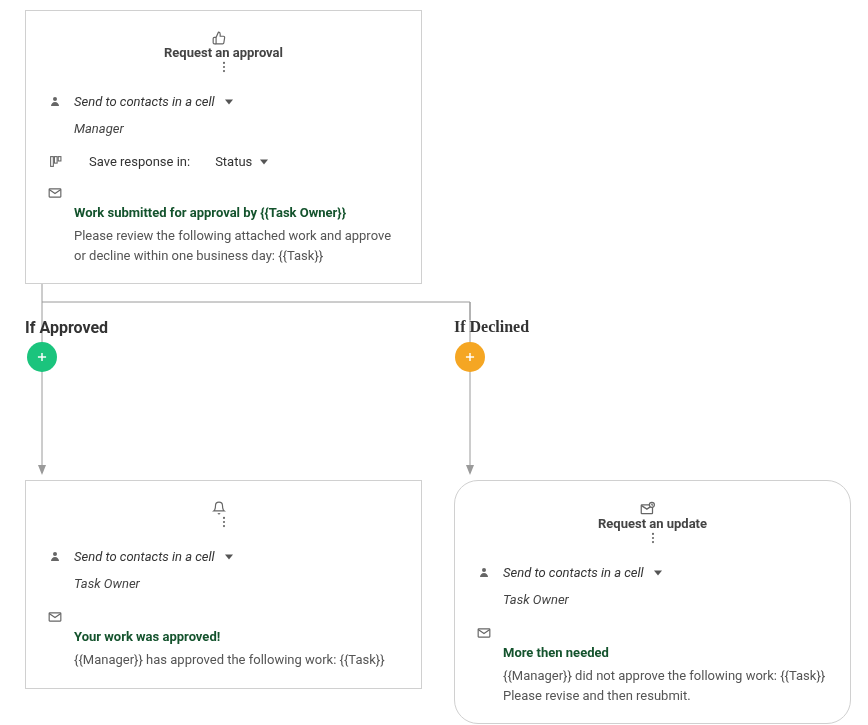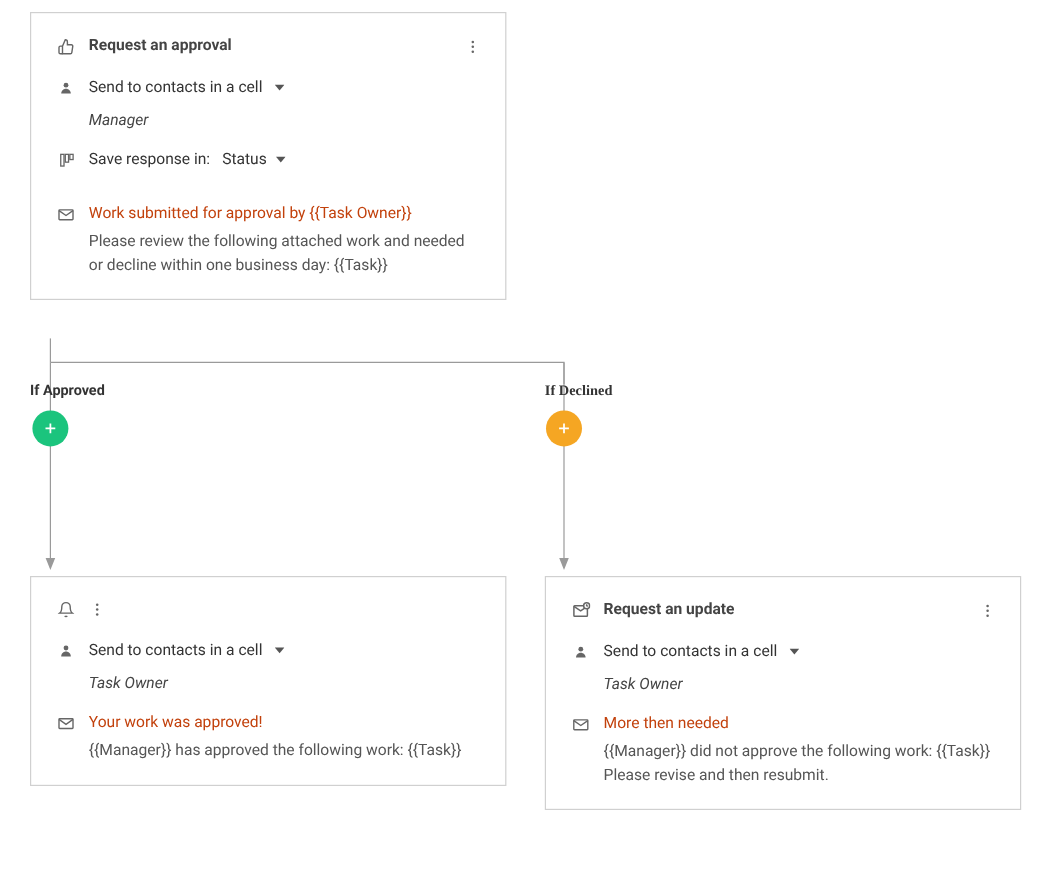--- a/index.html
+++ b/index.html
@@ -1,35 +1,35 @@
 <!DOCTYPE html>
 <html><head>
 <meta charset="utf-8">
 <style>
   * { box-sizing: border-box; font-family: -apple-system, BlinkMacSystemFont, "Segoe UI", Roboto, Arial, sans-serif; }
   body { margin: 0; padding: 0; background: #fff; color: #333; font-size: 13px; }
   .canvas { position: relative; width: 868px; height: 725px; }
   .card { position: absolute; border: 1px solid #d0d0d0; background: #fff; padding: 20px 20px 18px 20px; }
-  .card-header { display: flex; align-items: center; margin-bottom: 20px; }
+  .card-header { display: flex; align-items: center; margin-bottom: 20px; flex-direction: column; }
   .card-header .icon { width: 18px; display: inline-flex; justify-content: center; color: #666; margin-right: 10px; }
   .card-title { font-weight: 700; color: #444; font-size: 13px; flex: 1; }
   .more { color: #666; display: inline-flex; cursor: pointer; }
   .row { display: flex; align-items: flex-start; margin-bottom: 12px; }
   .row .row-icon { width: 18px; display: inline-flex; justify-content: center; color: #666; margin-right: 10px; padding-top: 1px; }
   .row .row-content { flex: 1; }
-  .bold { font-weight: 400; color: #c2410c; }
-  .send-line { display: inline-flex; align-items: flex-end; }
+  .bold { font-weight: 700; color: #14532d; margin-top: 20px; }
+  .send-line { display: inline-flex; align-items: flex-end; font-style: italic; }
   .send-line .caret { margin-left: 10px; color: #555; }
   .indent { margin-left: 28px; margin-top: 8px; margin-bottom: 18px; color: #444; font-style: italic; }
-  .save-row { display: flex; align-items: center; margin-bottom: 30px; }
+  .save-row { display: flex; align-items: center; margin-bottom: 16px; gap: 15px; }
   .save-row .row-icon { width: 18px; display: inline-flex; justify-content: center; color: #666; margin-right: 10px; }
   .status-picker { display: inline-flex; align-items: center; margin-left: 10px; }
   .status-picker .caret { margin-left: 8px; color: #555; }
   .msg-body { color: #555; margin-top: 6px; line-height: 1.5; }
-  .branch-label { position: absolute; font-weight: 700; font-size: 12px; color: #333; }
+  .branch-label { position: absolute; font-weight: 700; font-size: 16px; color: #333; }
   .add-btn { position: absolute; width: 30px; height: 30px; border-radius: 50%; display: flex; align-items: center; justify-content: center; cursor: pointer; }
   .add-green { background: #1BC47D; }
   .add-orange { background: #F5A623; }
   .add-btn svg { stroke: #fff; }
   svg.connector { position: absolute; pointer-events: none; }
   .connector polyline, .connector line { stroke: #9a9a9a; stroke-width: 1; fill: none; }
   .connector polygon { fill: #9a9a9a; }
 </style>
 </head>
 <body>
@@ -108,21 +108,21 @@
 
     <div class="row" style="margin-bottom:0;">
       <span class="row-icon">
         <svg width="14" height="14" viewBox="0 0 24 24" fill="none" stroke="#666" stroke-width="2">
             <rect x="2" y="5" width="20" height="14" rx="1"></rect>
             <polyline points="2,6 12,13 22,6"></polyline>
           </svg>
       </span>
       <div class="row-content">
         <div class="bold">Work submitted for approval by {{Task Owner}}</div>
-        <div class="msg-body">Please review the following attached work and needed or decline within one business day: {{Task}}</div>
+        <div class="msg-body">Please review the following attached work and approve or decline within one business day: {{Task}}</div>
       </div>
     </div>
   </div>
 
   <div class="branch-label" style="left:25px; top:318px;">If Approved</div>
   <div class="branch-label" style="left:454px; top:318px;font-family:Liberation Serif, serif;">If Declined</div>
 
   <div class="add-btn add-green" style="left:27px; top:342px;">
     <svg width="14" height="14" viewBox="0 0 24 24" fill="none" stroke-width="2.5">
         <line x1="12" y1="5" x2="12" y2="19"></line>
@@ -180,21 +180,21 @@
             <polyline points="2,6 12,13 22,6"></polyline>
           </svg>
       </span>
       <div class="row-content">
         <div class="bold">Your work was approved!</div>
         <div class="msg-body">{{Manager}} has approved the following work: {{Task}}</div>
       </div>
     </div>
   </div>
 
-  <div class="card" style="left:454px; top:480px; width:397px;">
+  <div class="card" style="left:454px; top:480px; width:397px;border-radius:24px;">
     <div class="card-header">
       <span class="icon">
         <svg width="15" height="15" viewBox="0 0 24 24" fill="none" stroke="#666" stroke-width="2">
             <rect x="2" y="6" width="18" height="14" rx="1"></rect>
             <polyline points="2,7 11,13 20,7"></polyline>
             <circle cx="19" cy="6" r="4" fill="#fff"></circle>
             <path d="M19 4v2l1.5 1"></path>
           </svg>
       </span>
       <span class="card-title">Request an update</span>

